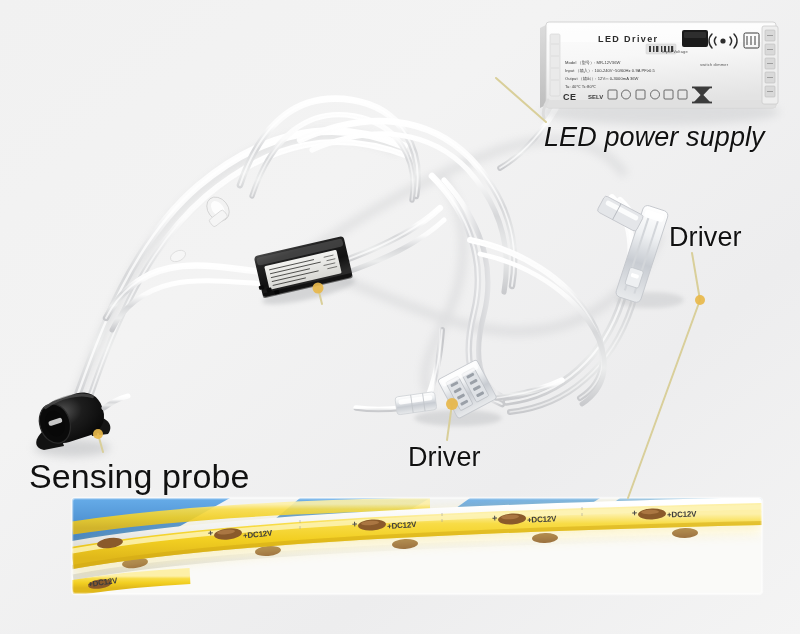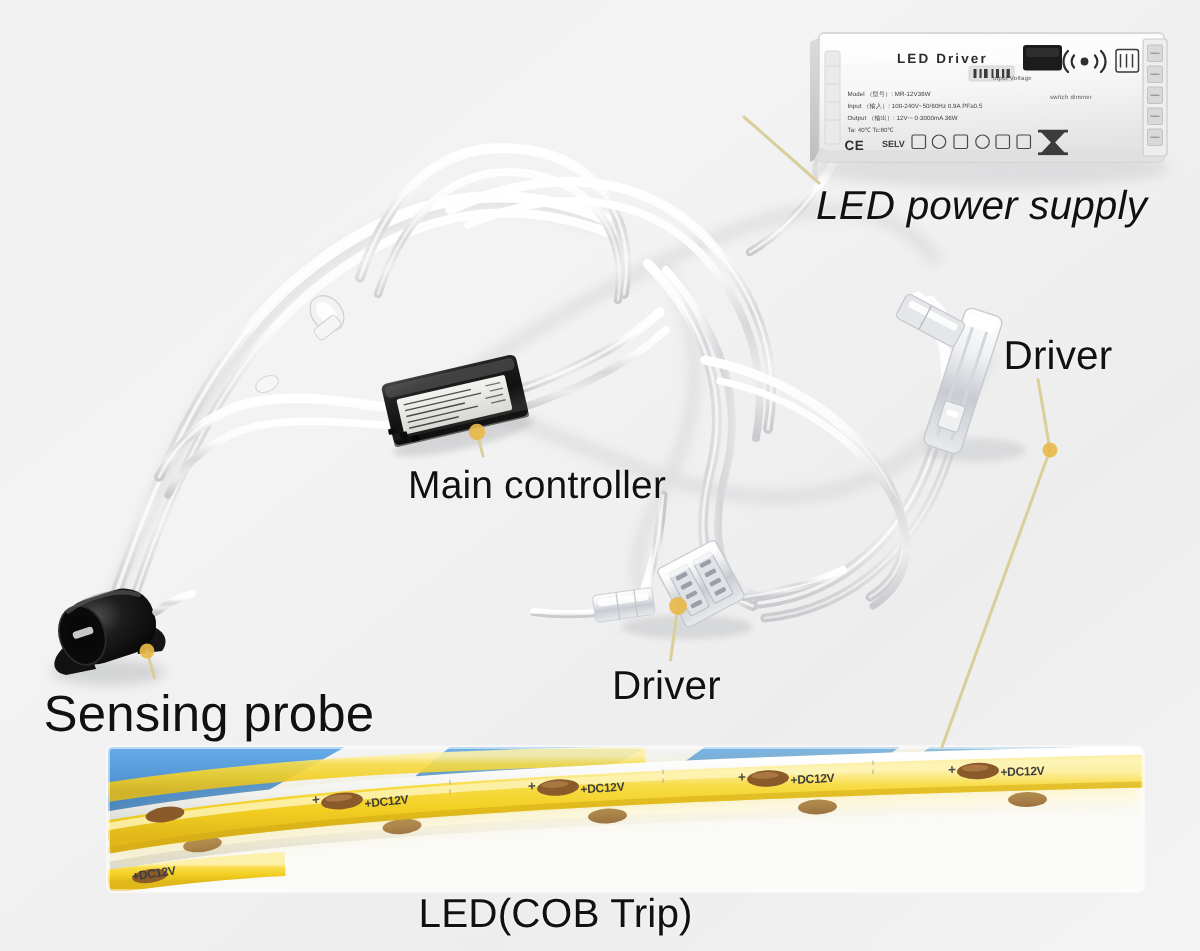--- a/index.html
+++ b/index.html
@@ -570,21 +570,19 @@
 
   <div class="plus-mark" style="left:632px; top:508px; transform:rotate(-2deg);">+</div>
   <div class="dc-mark" style="left:667px; top:510px; transform:rotate(-2deg);">+DC12V</div>
 
   <div class="dc-mark" style="left:88px; top:578px; transform:rotate(-8deg);">+DC12V</div>
 
   <div class="callout lbl-power">LED power supply</div>
 
   <div class="callout lbl-output">Driver</div>
 
-  <div class="callout lbl-main">Main controller</div>
 
   <div class="callout lbl-sensing">Sensing probe</div>
 
   <div class="callout lbl-input">Driver</div>
 
-  <div class="callout lbl-strip">LED(COB Trip)</div>
 
 </div>
 
 </body></html>

